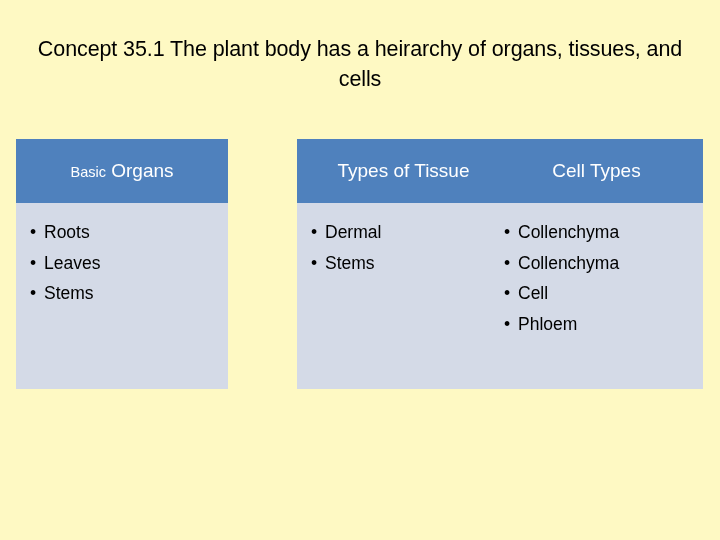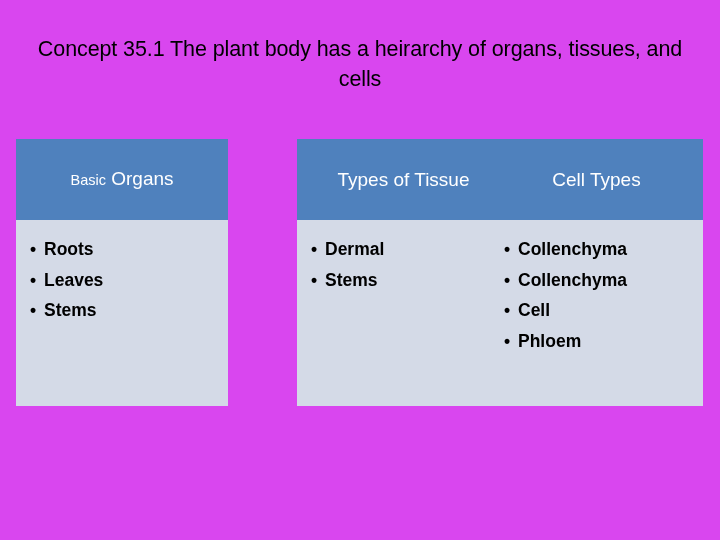--- a/index.html
+++ b/index.html
@@ -14,21 +14,21 @@
     overflow: hidden;
     position: relative;
   }
 
   #slide {
     position: absolute;
     left: 0;
     top: 0;
     width: 720px;
     height: 540px;
-    background: #d946ef;
+    background: #fef9c3;
   }
 
   
   #slide-title {
     position: absolute;
     left: 24px;
     top: 34px;
     width: 672px;
     text-align: center;
     font-size: 21.5px;
@@ -41,21 +41,21 @@
   
   .column {
     position: absolute;
     top: 139px;
   }
   #column-0 { left: 16px;  width: 212px; }
   #column-1 { left: 253px; width: 213px; margin-left: 44px; }
   #column-2 { left: 490px; width: 213px; }
 
   .column-header {
-    height: 81px;
+    height: 64px;
     background: #4F81BD;
     display: flex;
     align-items: center;
     justify-content: center;
     box-sizing: border-box;
     padding: 0 10px;
   }
 
   .column-header-text {
     color: #ffffff;
@@ -72,21 +72,20 @@
     background: #D4DAE7;
     box-sizing: border-box;
     padding: 14px 10px 10px 14px;
     height: 186px;
   }
 
   .bullet-list {
     list-style: none;
     margin: 0;
     padding: 0;
-    font-weight: bold;
   }
 
   .bullet-item {
     font-size: 17.5px;
     line-height: 30.5px;
     color: #000000;
     white-space: nowrap;
   }
   .bullet-item .bullet-mark {
     display: inline-block;

